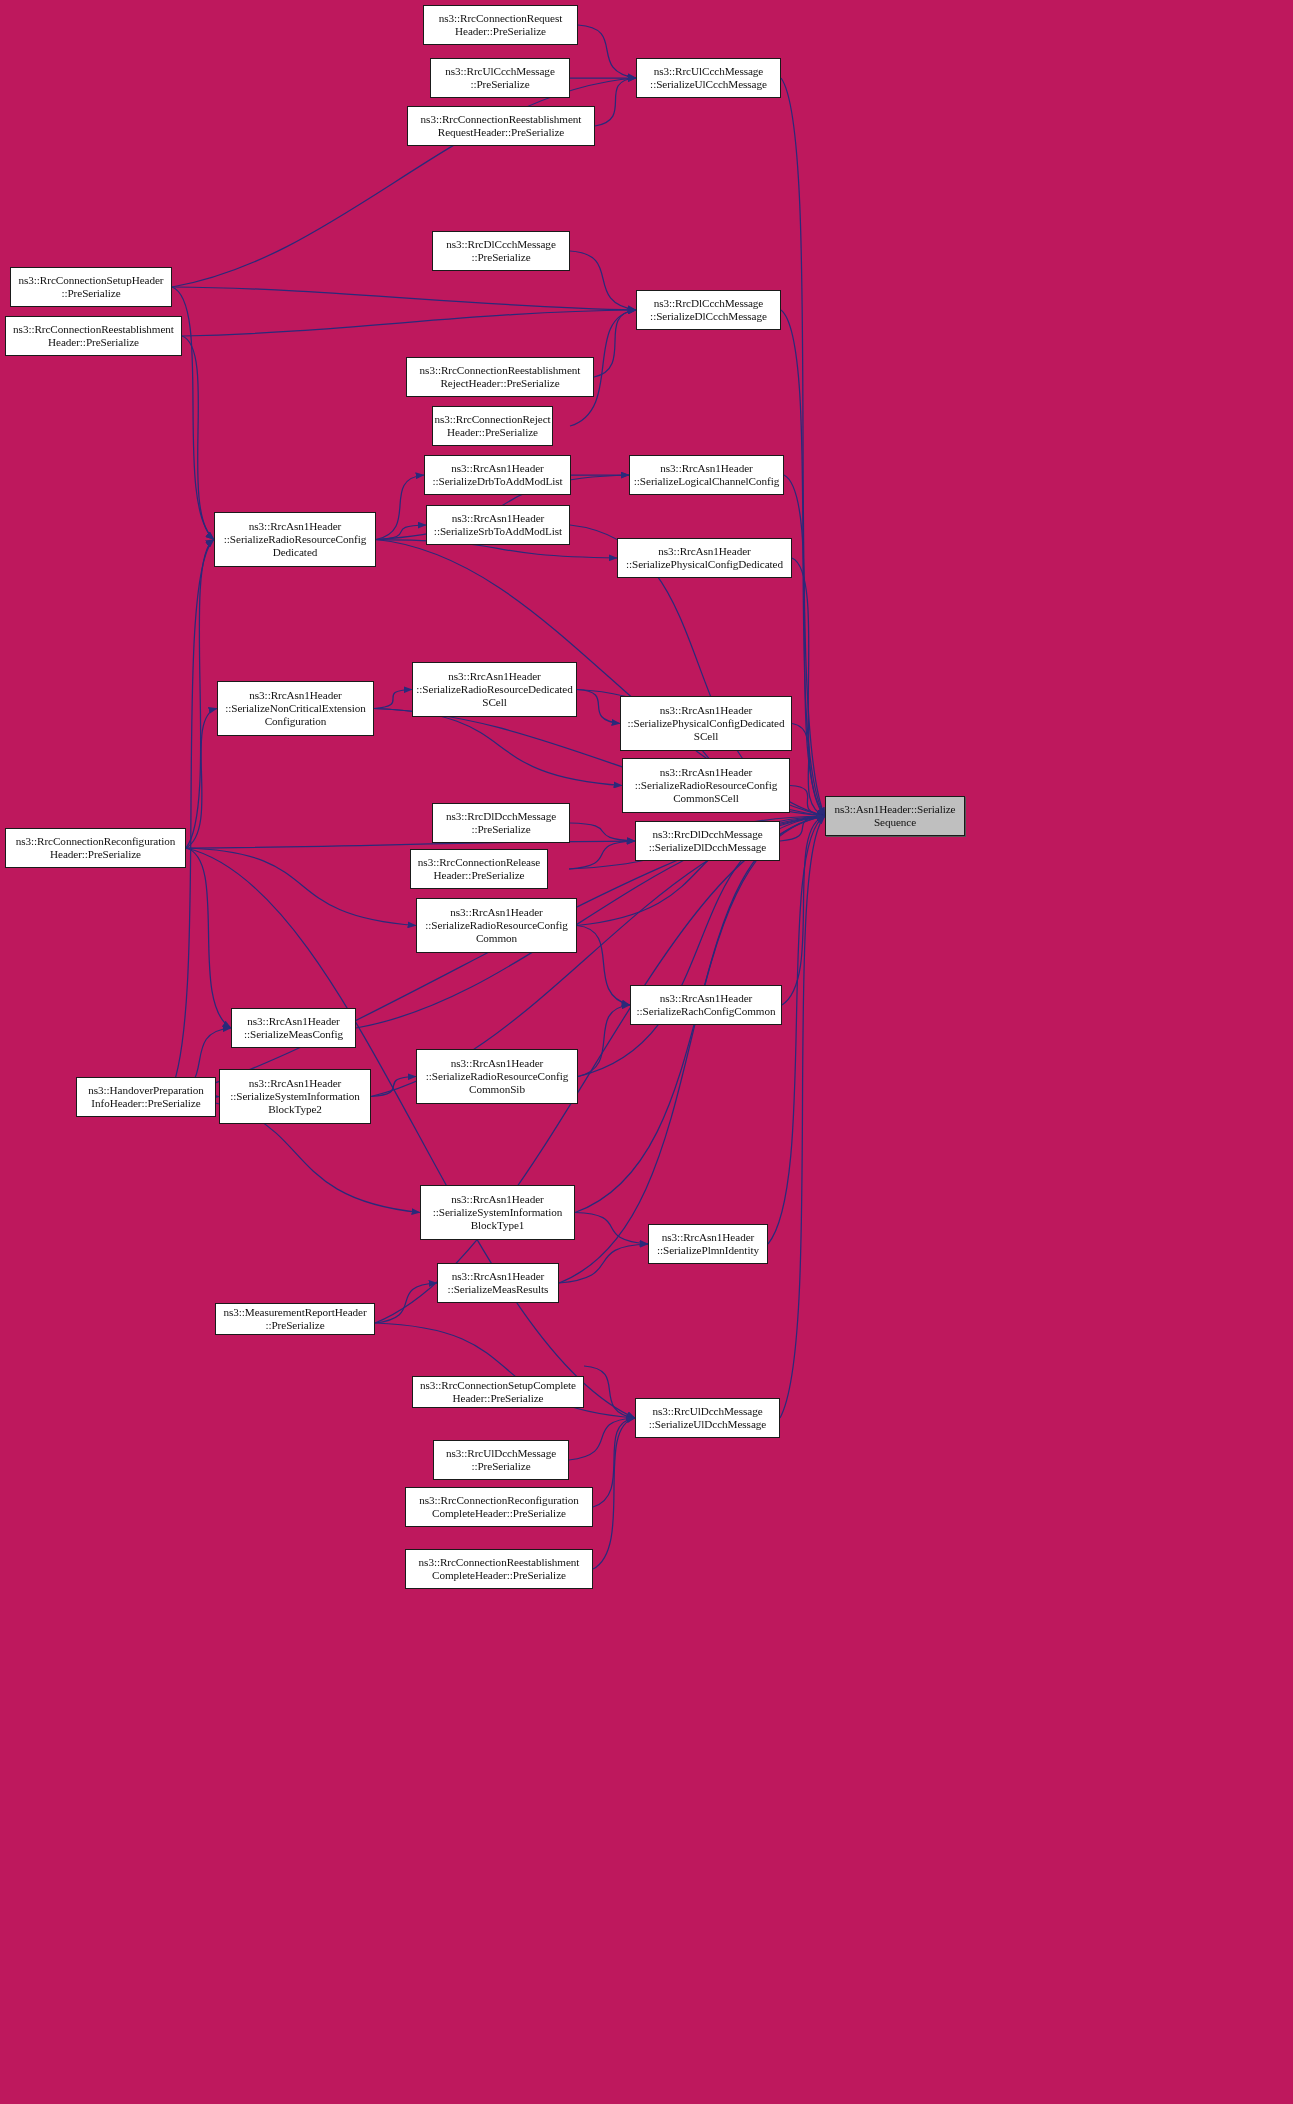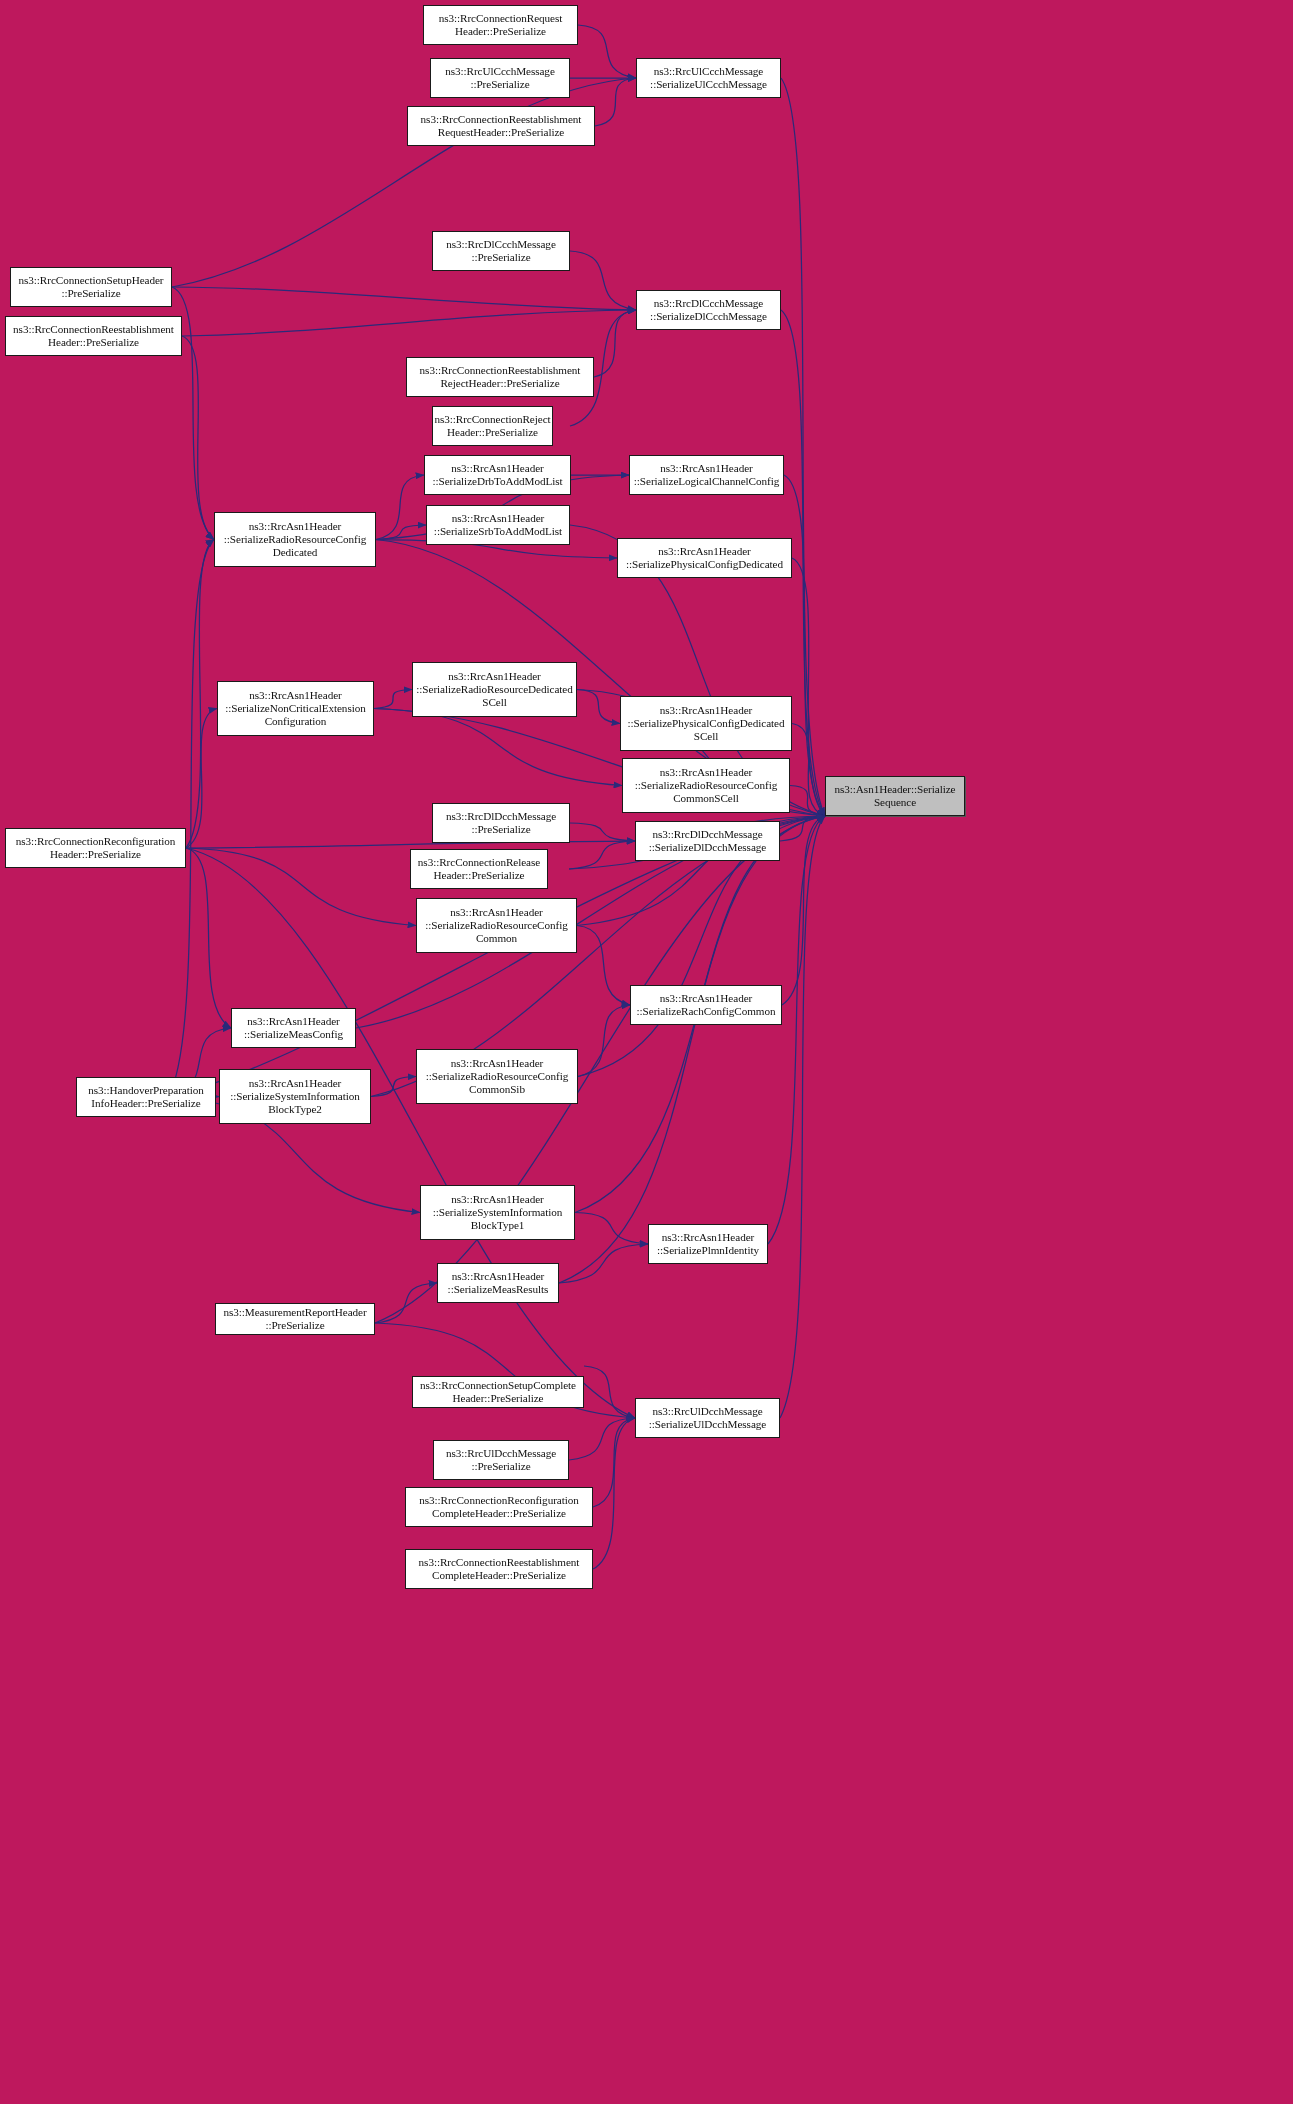--- a/index.html
+++ b/index.html
@@ -174,21 +174,21 @@
 ::SerializeNonCriticalExtension
 Configuration</span></div>
       <div class="node" style="left: 620px; top: 696px; width: 172px; height: 55px;"><span class="label">ns3::RrcAsn1Header
 ::SerializePhysicalConfigDedicated
 SCell</span></div>
       <div class="node" style="left: 622px; top: 758px; width: 168px; height: 55px;"><span class="label">ns3::RrcAsn1Header
 ::SerializeRadioResourceConfig
 CommonSCell</span></div>
       <div class="node" style="left: 432px; top: 803px; width: 138px; height: 40px;"><span class="label">ns3::RrcDlDcchMessage
 ::PreSerialize</span></div>
-      <div class="node focus" style="left: 825px; top: 776px; width: 140px; height: 40px;"><span class="label">ns3::Asn1Header::Serialize
+      <div class="node focus" style="left: 825px; top: 796px; width: 140px; height: 40px;"><span class="label">ns3::Asn1Header::Serialize
 Sequence</span></div>
       <div class="node" style="left: 635px; top: 821px; width: 145px; height: 40px;"><span class="label">ns3::RrcDlDcchMessage
 ::SerializeDlDcchMessage</span></div>
       <div class="node" style="left: 5px; top: 828px; width: 181px; height: 40px;"><span class="label">ns3::RrcConnectionReconfiguration
 Header::PreSerialize</span></div>
       <div class="node" style="left: 410px; top: 849px; width: 138px; height: 40px;"><span class="label">ns3::RrcConnectionRelease
 Header::PreSerialize</span></div>
       <div class="node" style="left: 416px; top: 898px; width: 161px; height: 55px;"><span class="label">ns3::RrcAsn1Header
 ::SerializeRadioResourceConfig
 Common</span></div>

